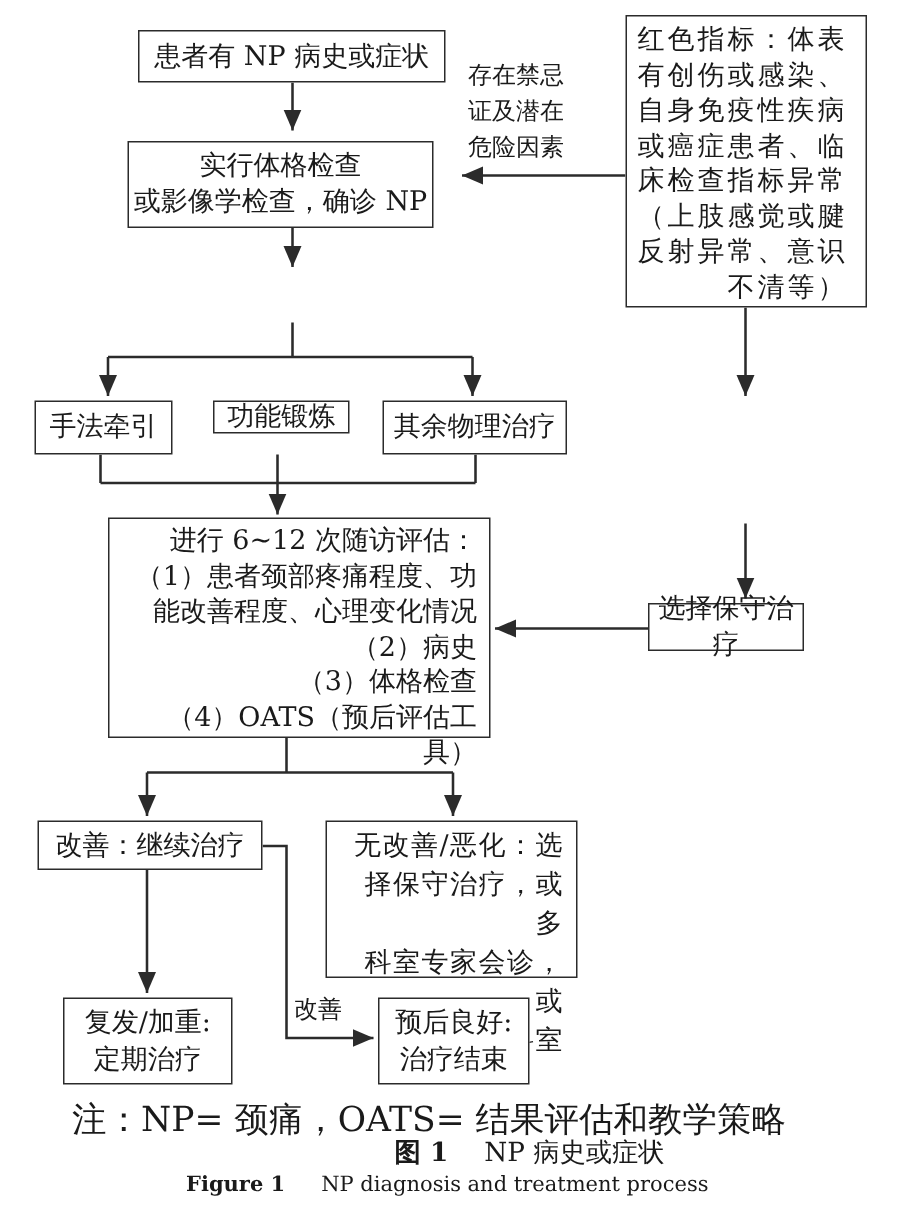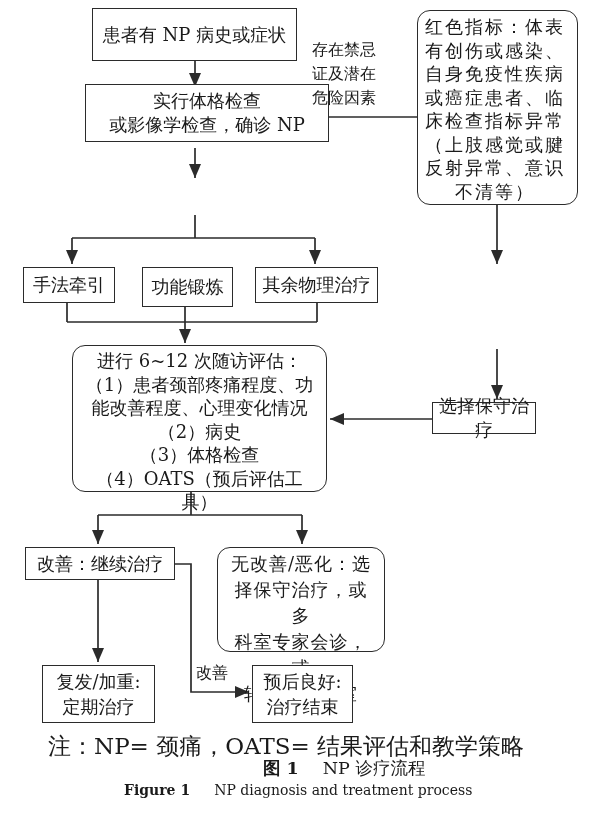--- a/index.html
+++ b/index.html
@@ -21,23 +21,22 @@
     align-items:center;
     justify-content:center;
     text-align:center;
     white-space:pre-line;
     font-size:18px;
     line-height:24px;
     z-index:1;
   }
   .node.leftalign{
     justify-content:flex-start;
-    text-align:center;
+    text-align:right;
     align-items:flex-start;
-    border-radius:13px;
   }
   .node.pad{padding:3px 8px;}
   .node.justifyish{letter-spacing:2px;padding:4px 5px 4px 7px;}
   .node.lh26{line-height:26px;}
   .node.lh25{line-height:25px;}
   .edge-label{
     position:absolute;
     z-index:1;
     font-size:16px;
     line-height:24px;
@@ -88,29 +87,29 @@
       <path d="M497,349 V399" marker-end="url(#arr)"></path>
       <path d="M432,419 H330" marker-end="url(#arr)"></path>
       <path d="M191,492 V515 M98,515 H302"></path>
       <path d="M98,515 V544" marker-end="url(#arr)"></path>
       <path d="M302,515 V544" marker-end="url(#arr)"></path>
       <path d="M98,580 V662" marker-end="url(#arr)"></path>
       <path d="M175,564 H191 V692 H249" marker-end="url(#arr)"></path>
     </g>
   </svg>
 
-  <div class="node" style="left:92px;top:8px;width:205px;height:53px">患者有 NP 病史或症状</div>
+  <div class="node" style="left:92px;top:20px;width:205px;height:35px">患者有 NP 病史或症状</div>
 
-  <div class="node" style="left:85px;top:84px;width:244px;height:58px">实行体格检查
+  <div class="node" style="left:85px;top:94px;width:204px;height:58px">实行体格检查
 或影像学检查，确诊 NP</div>
 
 
   <div class="node" style="left:23px;top:267px;width:92px;height:36px">手法牵引</div>
 
-  <div class="node" style="left:142px;top:267px;width:91px;height:40px">功能锻炼</div>
+  <div class="node" style="left:142px;top:267px;width:91px;height:22px">功能锻炼</div>
 
   <div class="node" style="left:255px;top:267px;width:123px;height:36px">其余物理治疗</div>
 
   <div class="node leftalign pad" style="left:72px;top:345px;width:255px;height:147px;line-height:23.5px">进行 6~12 次随访评估：
 （1）患者颈部疼痛程度、功
 能改善程度、心理变化情况
 （2）病史
 （3）体格检查
 （4）OATS（预后评估工具）</div>
 
@@ -141,20 +140,20 @@
 
   <div class="edge-label" style="left:312px;top:38px;width:92px">存在禁忌
 证及潜在
 危险因素</div>
 
   <div class="edge-label" style="left:196px;top:661px">改善</div>
 
   <div class="note-line">注：NP= 颈痛，OATS= 结果评估和教学策略</div>
 
   <div class="caption-cn">
-    <span class="bold">图 1</span><span>NP 诊疗流程</span>
+    <span class="bold">图 1</span><span>NP 病史或症状</span>
   </div>
 
   <div class="caption-en">
     <span class="bold">Figure 1</span><span>NP diagnosis and treatment process</span>
   </div>
 
 </div>
 
 </body></html>

